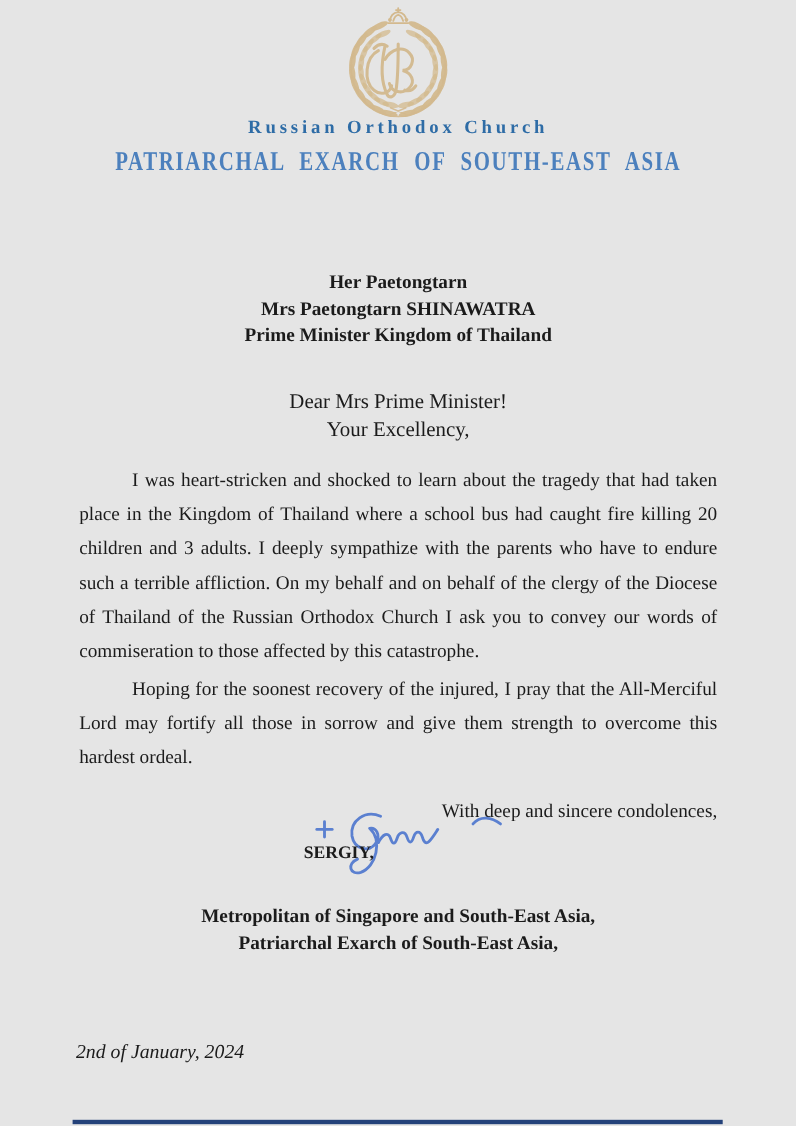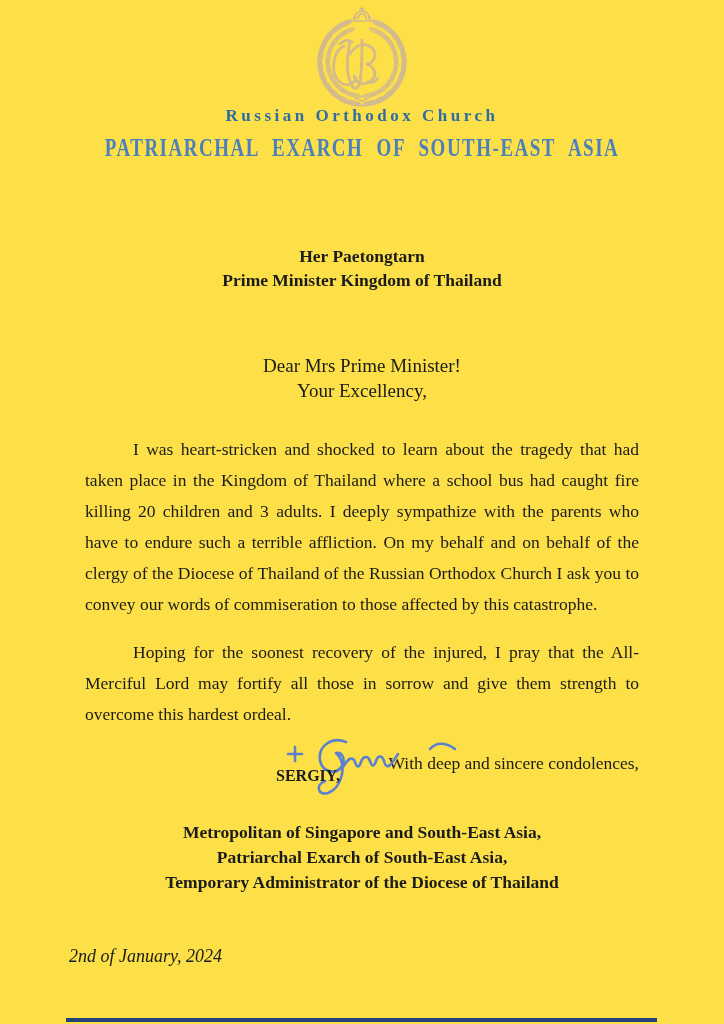--- a/index.html
+++ b/index.html
@@ -1,17 +1,17 @@
 <!DOCTYPE html>
 <html style="--church-name: #2e6ca6; --exarchate-name: #4c80bd; --logo-gold: #d3b98e; --signature-ink: #5b80d0; --footer-rule: #24427a; --body-text: #1b1b1b;"><head>
 <meta charset="utf-8">
 <style>
   html,body{margin:0;padding:0;background:#ffffff;}
   .page{
-    position:relative;width:724px;height:1024px;background:#fde047;
+    position:relative;width:724px;height:1024px;background:#e5e5e5;
     font-family:"Liberation Serif",serif;color:#1b1b1b;overflow:hidden;
   }
   
   .logo{position:absolute;top:6px;left:50%;transform:translateX(-50%);}
   .church-name{
     position:absolute;top:106px;left:0;width:100%;text-align:center;
     font-weight:700;font-size:17px;letter-spacing:3.5px;color:var(--church-name,#2e6ca6);
   }
   .exarchate-name{
     position:absolute;top:134px;left:0;width:100%;text-align:center;
@@ -25,21 +25,21 @@
     font-weight:700;font-size:17.5px;line-height:24px;
   }
   .salutation{
     position:absolute;top:354px;left:0;width:100%;text-align:center;
     font-size:19px;line-height:24.5px;
   }
   .body-text{
     position:absolute;top:417px;left:68px;right:68px;
     font-size:17.5px;line-height:31px;text-align:justify;
   }
-  .body-text p{margin:17px;text-indent:48px;}
+  .body-text p{margin:4px;text-indent:48px;}
   .body-text p.closing{margin-top:18px;text-align:right;}
   
   .signature-scribble{position:absolute;top:716px;left:272px;}
   .sergiy-line{
     position:absolute;top:767px;left:68px;right:68px;text-align:center;
     padding-right:108px;box-sizing:border-box;
     font-weight:700;font-size:16px;
   }
   .signature-titles{
     position:absolute;top:820px;left:0;width:100%;text-align:center;
@@ -134,20 +134,21 @@
         <path d="M91 76 Q97 78 101 72"></path>
       </g>
     </svg>
   </div>
 
   <div class="church-name">Russian Orthodox Church</div>
   <div class="exarchate-name">PATRIARCHAL EXARCH OF SOUTH-EAST ASIA</div>
 
   <div class="addressee">
     <div>Her Paetongtarn</div>
+    <div>Mrs Paetongtarn SHINAWATRA</div>
     <div>Prime Minister Kingdom of Thailand</div>
   </div>
 
   <div class="salutation">
     <div>Dear Mrs Prime Minister!</div>
     <div>Your Excellency,</div>
   </div>
 
   <div class="body-text">
     <p>I was heart-stricken and shocked to learn about the tragedy that had taken place in the Kingdom of Thailand where a school bus had caught fire killing 20 children and 3 adults. I deeply sympathize with the parents who have to endure such a terrible affliction. On my behalf and on behalf of the clergy of the Diocese of Thailand of the Russian Orthodox Church I ask you to convey our words of commiseration to those affected by this catastrophe.</p>
@@ -164,19 +165,18 @@
         <path d="M72 50 C76 42 81 40 83 46 C85 52 87 52 89 46 C91 40 96 39 98 45 C100 51 102 51 104 45 C106 39 110 39 112 45 C113 49 115 52 118 49 C121 46 124 41 126 38"></path>
         <path d="M158 33 C165 25 175 27 183 33"></path>
       </g>
     </svg>
   </div>
 
   <div class="sergiy-line">SERGIY,</div>
   <div class="signature-titles">
     <div>Metropolitan of Singapore and South-East Asia,</div>
     <div>Patriarchal Exarch of South-East Asia,</div>
-    <div>Temporary Administrator of the Diocese of Thailand</div>
   </div>
 
   <div class="date-line">2nd of January, 2024</div>
 
   <div class="page-bottom-rule"></div>
 </div>
 
 </body></html>

